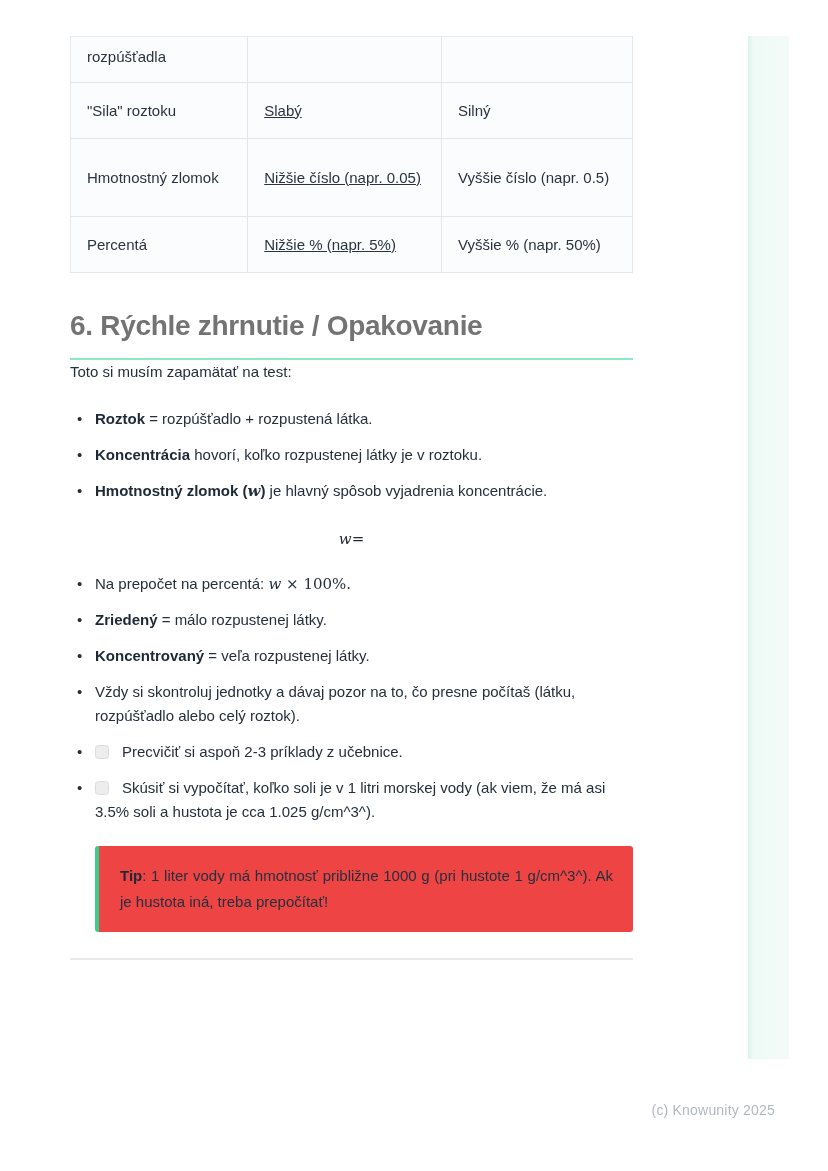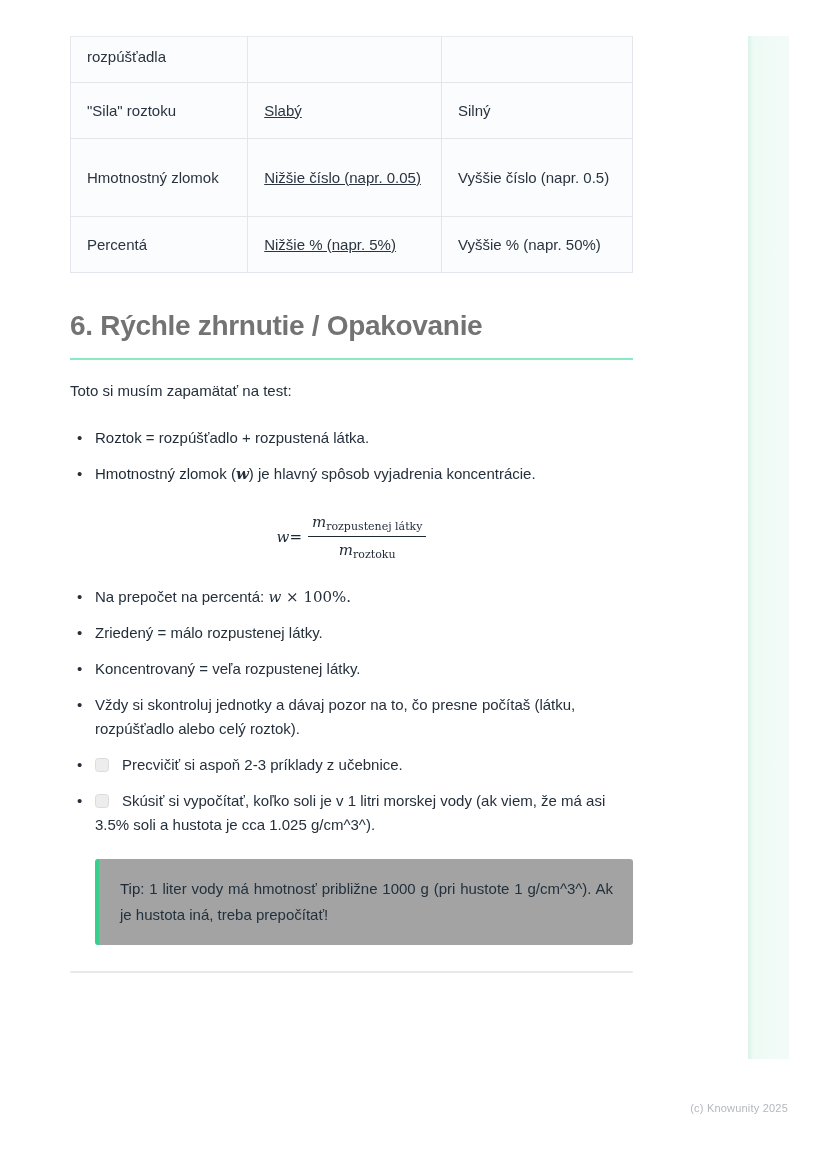--- a/index.html
+++ b/index.html
@@ -48,21 +48,20 @@
     letter-spacing: -0.3px;
     color: #737373;
   }
   .heading-rule {
     margin-top: 16px;
     height: 2px;
     background: #8ae8c3;
     border: none;
   }
   .intro {
-    margin-top: 19px;
     font-size: 15px;
     line-height: 24px;
   }
   
   ul.bullets {
     list-style: none;
     margin-top: 23px;
   }
   ul.bullets li {
     position: relative;
@@ -73,21 +72,21 @@
   }
   ul.bullets li::before {
     content: "\2022";
     position: absolute;
     left: 7px;
     top: 0;
     font-size: 15px;
     color: #25303c;
   }
   ul.bullets.second { margin-top: 0; }
-  b { font-weight: normal; color: #1e2936; }
+  b { font-weight: bold; color: #1e2936; }
   
   .mvar {
     font-family: "DejaVu Serif", serif;
     font-style: italic;
     font-size: 15px;
   }
   .msub {
     font-family: "DejaVu Serif", serif;
     font-style: normal;
     font-size: 11px;
@@ -127,42 +126,42 @@
     border: 1px solid #dbdcde;
     border-radius: 3.5px;
     vertical-align: -2px;
     margin-right: 13px;
   }
   
   .tip-box {
     margin-left: 25px;
     margin-top: 22px;
     width: 538px;
-    background: #a3a3a3;
+    background: #ef4444;
     border-left: 4px solid #36cf8e;
     border-radius: 3px;
     padding: 17px 20px 17px 21px;
     font-size: 15px;
     line-height: 26px;
     text-align: justify;
     color: #22313d;
   }
   
   .bottom-divider {
     margin-top: 26px;
     height: 2px;
     background: #e7e9ec;
     border: none;
     border-radius: 1px;
   }
   .footer {
     position: absolute;
     top: 1102px;
-    right: 40px;
-    font-size: 11px;
+    right: 53px;
+    font-size: 14px;
     letter-spacing: 0.2px;
     color: #b3b8bf;
   }
   
   .right-strip {
     position: absolute;
     left: 748px;
     top: 36px;
     width: 41px;
     height: 1023px;
@@ -202,32 +201,31 @@
   <h2 class="section-heading">6. Rýchle zhrnutie / Opakovanie</h2>
   <hr class="heading-rule">
 
   <p class="intro">Toto si musím zapamätať na test:</p>
 
   <ul class="bullets">
     <li>
       <b>Roztok</b><span> = rozpúšťadlo + rozpustená látka.</span>
     </li>
     <li>
+      <b>Koncentrácia</b><span> hovorí, koľko rozpustenej látky je v roztoku.</span>
+    </li>
+    <li>
       <b>Hmotnostný zlomok (</b><span class="mvar" style="font-weight:bold;">w</span><b>)</b><span> je hlavný spôsob vyjadrenia koncentrácie.</span>
     </li>
   </ul>
 
   <div class="formula-block">
     <span class="formula-inner">
       <span class="mvar">w</span>
       <span class="mtext"> = </span>
-      <span class="frac">
-        <span class="num"><span class="mvar">m</span><span class="msub">rozpustenej látky</span></span>
-        <span class="den"><span class="mvar">m</span><span class="msub">roztoku</span></span>
-      </span>
     </span>
   </div>
 
   <ul class="bullets second">
     <li>
       <span>Na prepočet na percentá: </span><span class="mvar">w</span><span class="mtext"> × 100%.</span>
     </li>
     <li>
       <b>Zriedený</b><span> = málo rozpustenej látky.</span>
     </li>

